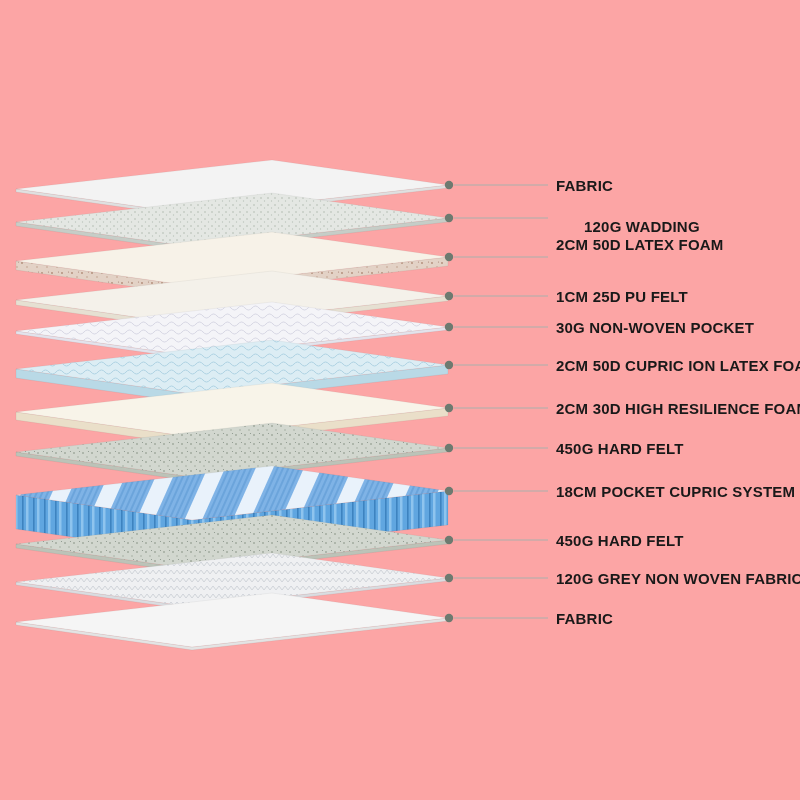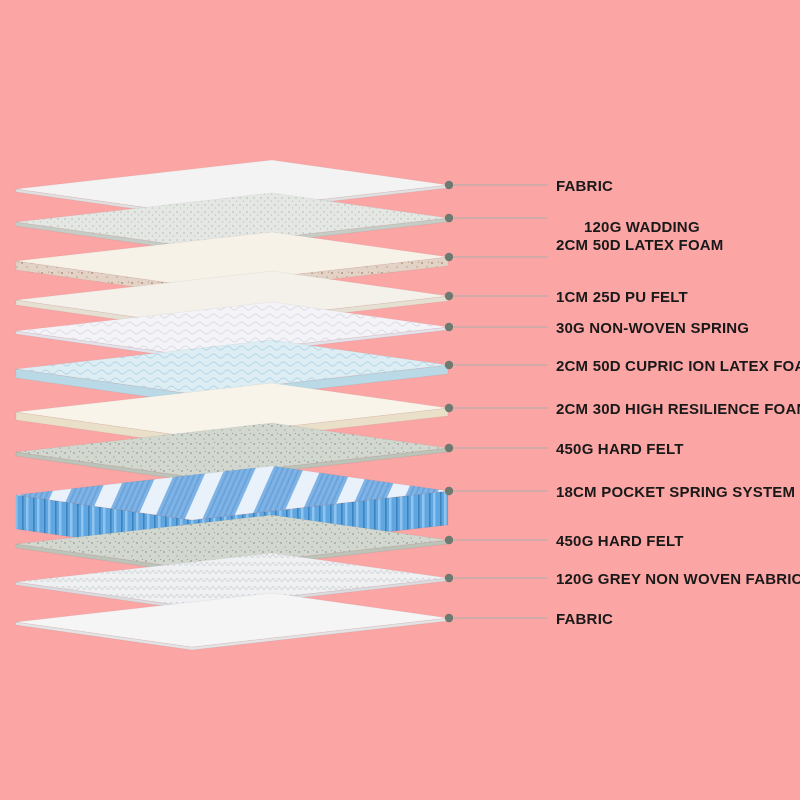--- a/index.html
+++ b/index.html
@@ -131,22 +131,22 @@
         <polygon points="16,622 272,593 448,618 192,647" fill="#f5f5f5" stroke="rgba(0,0,0,0.08)" stroke-width="0.6"></polygon>
         <line x1="454" y1="618" x2="548" y2="618" stroke="#a9b0ac" stroke-width="1"></line>
         <circle cx="449" cy="618" r="4.2" fill="#6d7a70"></circle>
       </g>
     </svg>
   <div id="labels">
       <div class="label-row" style="top: 185px; left: 556px; color: rgb(25, 25, 25);">FABRIC</div>
       <div class="label-row" style="top: 226px; left: 556px; color: rgb(25, 25, 25); margin-left: 28px;">120G WADDING</div>
       <div class="label-row" style="top: 244px; left: 556px; color: rgb(25, 25, 25);">2CM 50D LATEX FOAM</div>
       <div class="label-row" style="top: 296px; left: 556px; color: rgb(25, 25, 25);">1CM 25D PU FELT</div>
-      <div class="label-row" style="top: 327px; left: 556px; color: rgb(25, 25, 25);">30G NON-WOVEN SPRING</div>
+      <div class="label-row" style="top: 327px; left: 556px; color: rgb(25, 25, 25);">30G NON-WOVEN POCKET</div>
       <div class="label-row" style="top: 365px; left: 556px; color: rgb(25, 25, 25);">2CM 50D CUPRIC ION LATEX FOAM</div>
       <div class="label-row" style="top: 408px; left: 556px; color: rgb(25, 25, 25);">2CM 30D HIGH RESILIENCE FOAM</div>
       <div class="label-row" style="top: 448px; left: 556px; color: rgb(25, 25, 25);">450G HARD FELT</div>
-      <div class="label-row" style="top: 491px; left: 556px; color: rgb(25, 25, 25);">18CM POCKET SPRING SYSTEM</div>
+      <div class="label-row" style="top: 491px; left: 556px; color: rgb(25, 25, 25);">18CM POCKET CUPRIC SYSTEM</div>
       <div class="label-row" style="top: 540px; left: 556px; color: rgb(25, 25, 25);">450G HARD FELT</div>
       <div class="label-row" style="top: 578px; left: 556px; color: rgb(25, 25, 25);">120G GREY NON WOVEN FABRIC</div>
       <div class="label-row" style="top: 618px; left: 556px; color: rgb(25, 25, 25);">FABRIC</div>
     </div>
 </div>
 
 </body></html>

